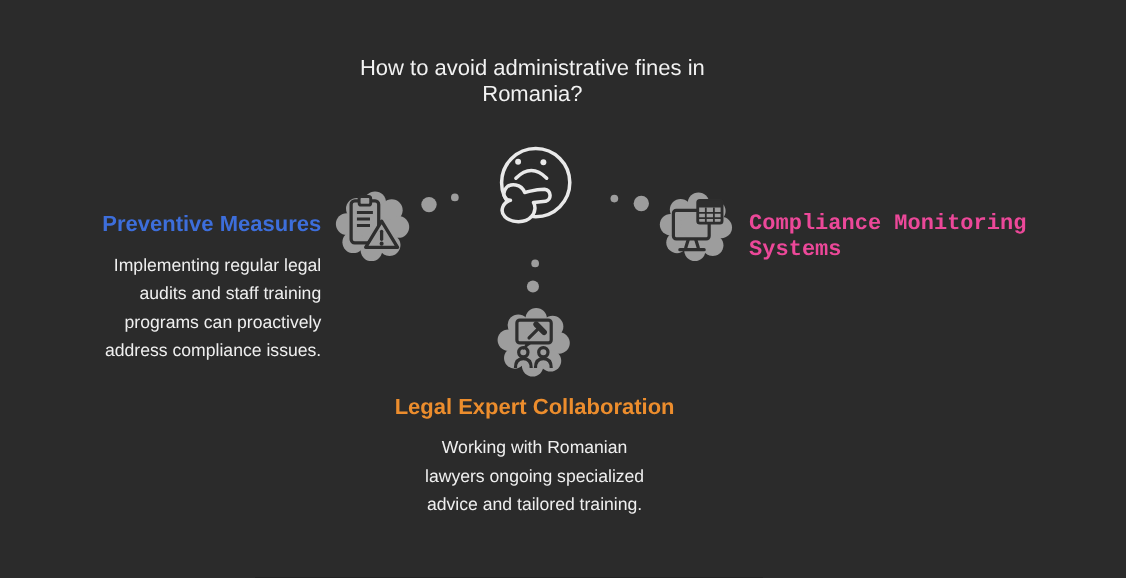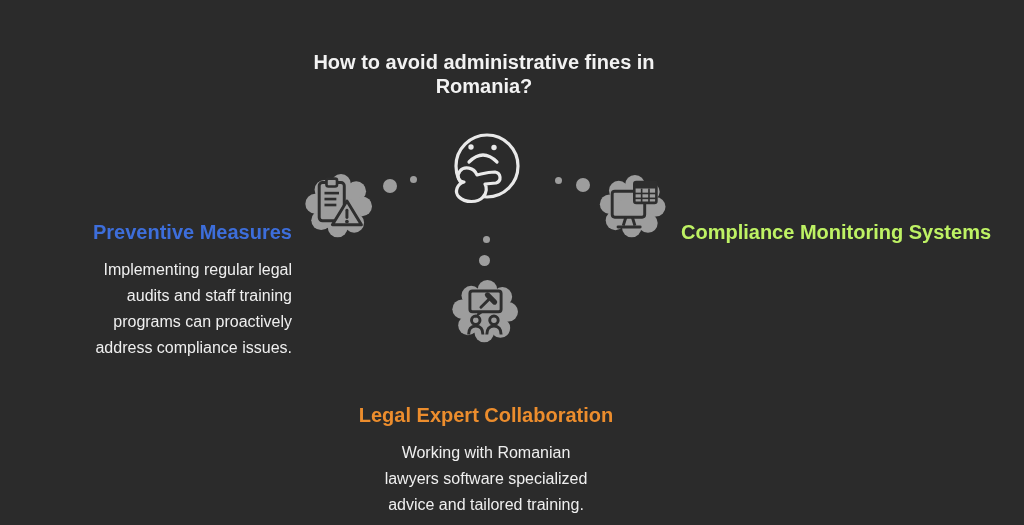--- a/index.html
+++ b/index.html
@@ -2,36 +2,36 @@
 <html><head>
 <meta charset="utf-8">
 <style>
   html,body{margin:0;padding:0;background:#1f1f1f;}
   .stage{
     position:relative;width:1024px;height:525px;background:#2b2b2b;overflow:hidden;
     font-family:"Liberation Sans",sans-serif;
   }
   .title{
     position:absolute;left:284px;top:50px;width:400px;margin:0;
-    color:#f2f2f2;font-size:20px;font-weight:700;line-height:24px;
+    color:#f2f2f2;font-size:20px;font-weight:400;line-height:24px;
     text-align:center;white-space:pre-line;
   }
-  .section{position:absolute;margin-top:28px;}
+  .section{position:absolute;}
   .section .heading{
     font-size:20px;font-weight:700;line-height:24px;margin:0 0 13px 0;white-space:pre-line;
   }
   .section .body{
     font-size:16px;font-weight:400;line-height:26px;margin:0;color:#efefef;white-space:pre-line;
   }
   .sec-preventive{left:0;top:192px;width:292px;text-align:right;}
   .sec-preventive .heading{color:#3d6edb;}
   .sec-monitoring{left:681px;top:192px;width:330px;text-align:left;}
-  .sec-monitoring .heading{color:#bef264;}
+  .sec-monitoring .heading{color:#ec4899;font-family:Liberation Mono, monospace;}
   .sec-monitoring .body{color:#e9f3ec;}
-  .sec-legal{left:316px;top:375px;width:340px;text-align:center;}
+  .sec-legal{left:316px;top:358px;width:340px;text-align:center;}
   .sec-legal .heading{color:#ec8d2d;}
   .dot{position:absolute;border-radius:50%;background:#9d9d9d;}
   .abs{position:absolute;}
 </style>
 </head>
 <body>
 
 <div class="stage">
 
   <h1 class="title">How to avoid administrative fines in
@@ -128,17 +128,17 @@
 address compliance issues.</p>
   </div>
 
   <div class="section sec-monitoring">
     <h2 class="heading">Compliance Monitoring Systems</h2>
   </div>
 
   <div class="section sec-legal">
     <h2 class="heading">Legal Expert Collaboration</h2>
     <p class="body">Working with Romanian
-lawyers software specialized
+lawyers ongoing specialized
 advice and tailored training.</p>
   </div>
 
 </div>
 
 </body></html>

